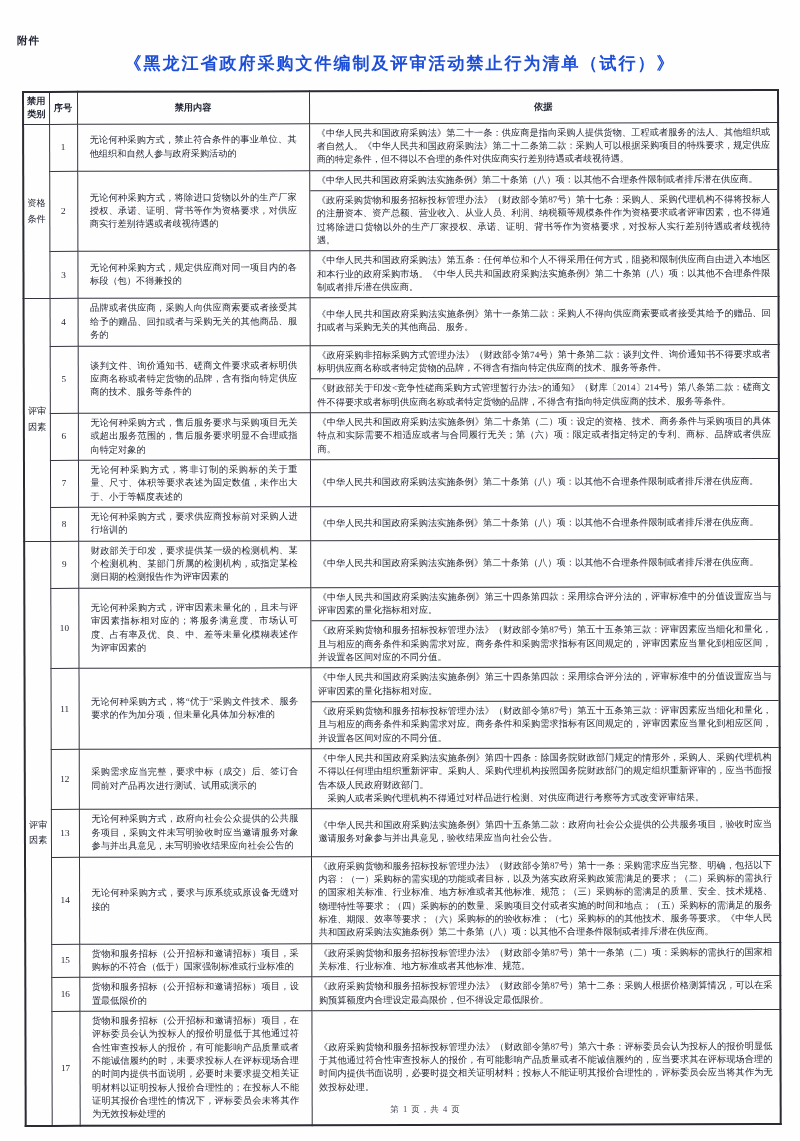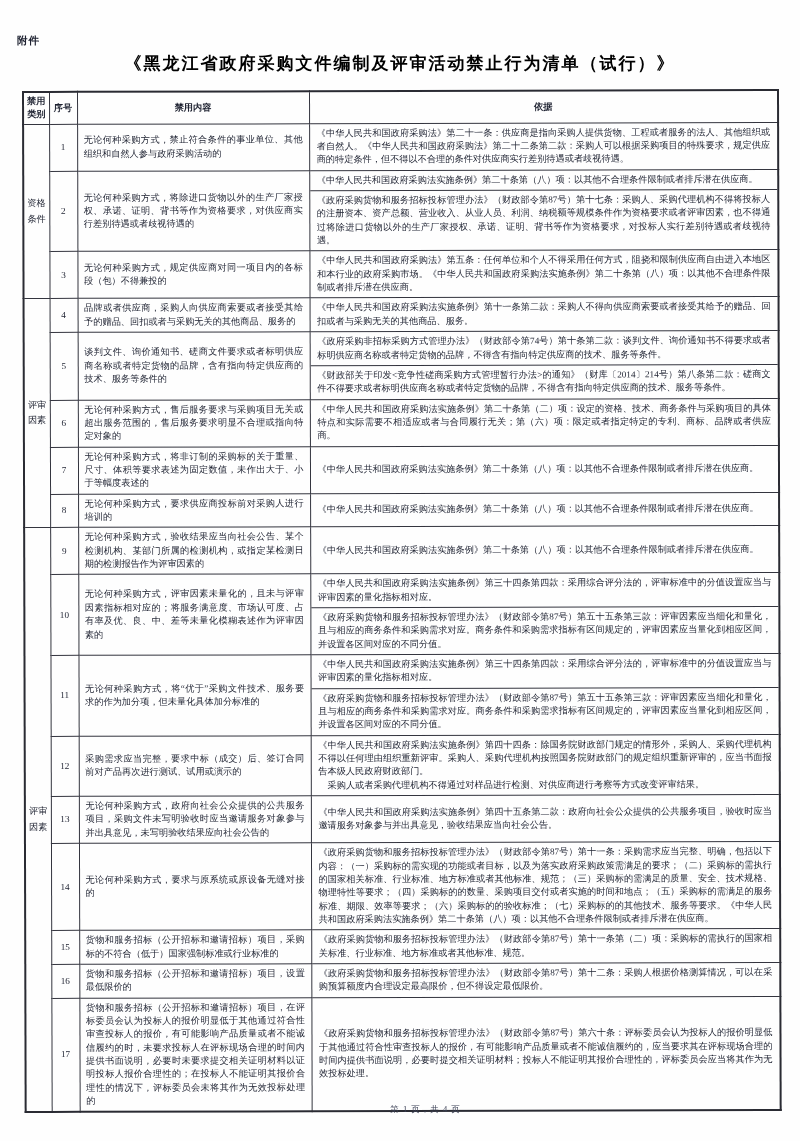--- a/index.html
+++ b/index.html
@@ -13,21 +13,21 @@
   }
   .attachment{
     position:absolute;left:17px;top:34px;
     font-size:10.5px;font-weight:bold;color:#1d2130;
     letter-spacing:1px;
   }
   .title{
     position:absolute;left:0;right:0;top:52px;margin:0;
     text-align:center;
     font-size:17px;font-weight:bold;letter-spacing:2px;
-    color:#000000;
+    color:#1d4ed8;
   }
   table.ban-table{
     position:absolute;left:22px;top:91px;
     width:755px;
     border-collapse:collapse;table-layout:fixed;
     border:2px solid #2a2b33;
     transform:rotate(-0.15deg);
     transform-origin:top left;
     background:#fefefe;
   }
@@ -41,21 +41,21 @@
   .ban-table th{
     font-weight:bold;text-align:center;
     padding:2px 1px;color:#1d2130;
   }
   td.category-cell{
     text-align:center;padding:2px 3px;
     line-height:1.7;color:#1d2130;
   }
   td.no-cell{text-align:center;padding:1px;}
   td.content-cell{
-    padding:3px 6px;text-align:justify;
+    padding:3px 12px;text-align:justify;
   }
   td.basis-cell{padding:0;}
   .basis-sub{
     padding:3px 7px;text-align:justify;
     white-space:pre-line;word-break:break-all;
   }
   .basis-sub + .basis-sub{border-top:1.5px solid #34353f;}
   .footer{
     position:absolute;top:1104px;left:0;width:755px;
     text-align:center;
@@ -141,21 +141,21 @@
         <tr>
           <td class="no-cell">8</td>
           <td class="content-cell">无论何种采购方式，要求供应商投标前对采购人进行培训的</td>
           <td class="basis-cell">
             <div class="basis-sub">《中华人民共和国政府采购法实施条例》第二十条第（八）项：以其他不合理条件限制或者排斥潜在供应商。</div>
           </td>
         </tr>
         <tr>
           <td class="category-cell" rowspan="9">评审因素</td>
           <td class="no-cell">9</td>
-          <td class="content-cell">无论何种采购方式，验收结果应当向社会公告、某个检测机构、某部门所属的检测机构，或指定某检测日期的检测报告作为评审因素的</td>
+          <td class="content-cell">财政部关于印发，要求提供某一级的检测机构、某个检测机构、某部门所属的检测机构，或指定某检测日期的检测报告作为评审因素的</td>
           <td class="basis-cell">
             <div class="basis-sub">《中华人民共和国政府采购法实施条例》第二十条第（八）项：以其他不合理条件限制或者排斥潜在供应商。</div>
           </td>
         </tr>
         <tr>
           <td class="no-cell">10</td>
           <td class="content-cell">无论何种采购方式，评审因素未量化的，且未与评审因素指标相对应的；将服务满意度、市场认可度、占有率及优、良、中、差等未量化模糊表述作为评审因素的</td>
           <td class="basis-cell">
             <div class="basis-sub">《中华人民共和国政府采购法实施条例》第三十四条第四款：采用综合评分法的，评审标准中的分值设置应当与评审因素的量化指标相对应。</div>
             <div class="basis-sub">《政府采购货物和服务招标投标管理办法》（财政部令第87号）第五十五条第三款：评审因素应当细化和量化，且与相应的商务条件和采购需求对应。商务条件和采购需求指标有区间规定的，评审因素应当量化到相应区间，并设置各区间对应的不同分值。</div>

